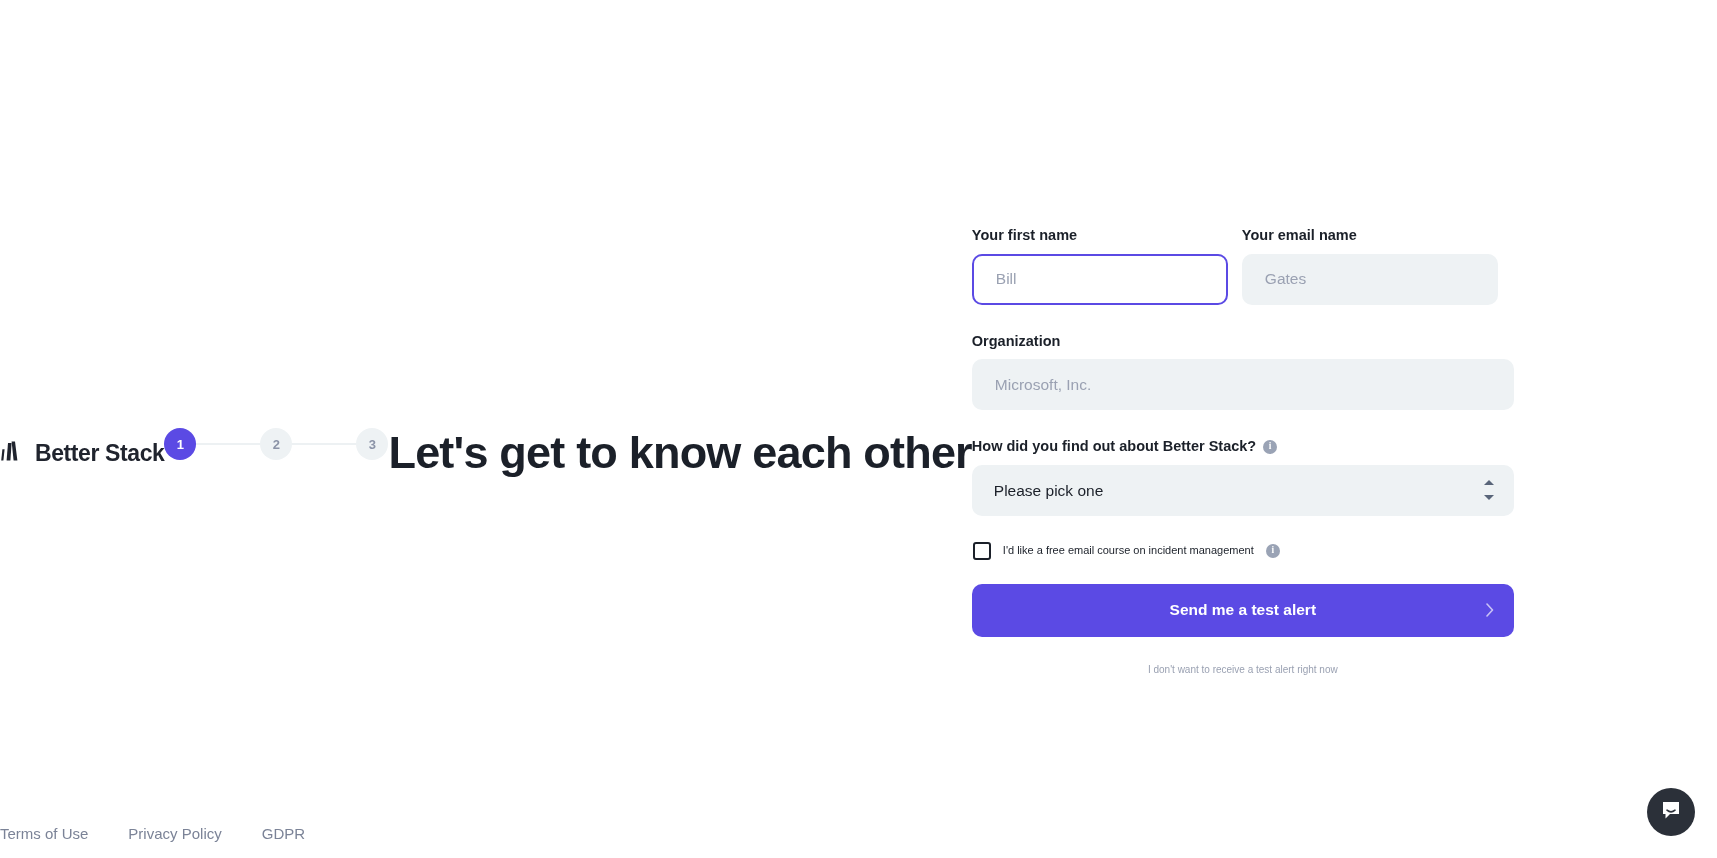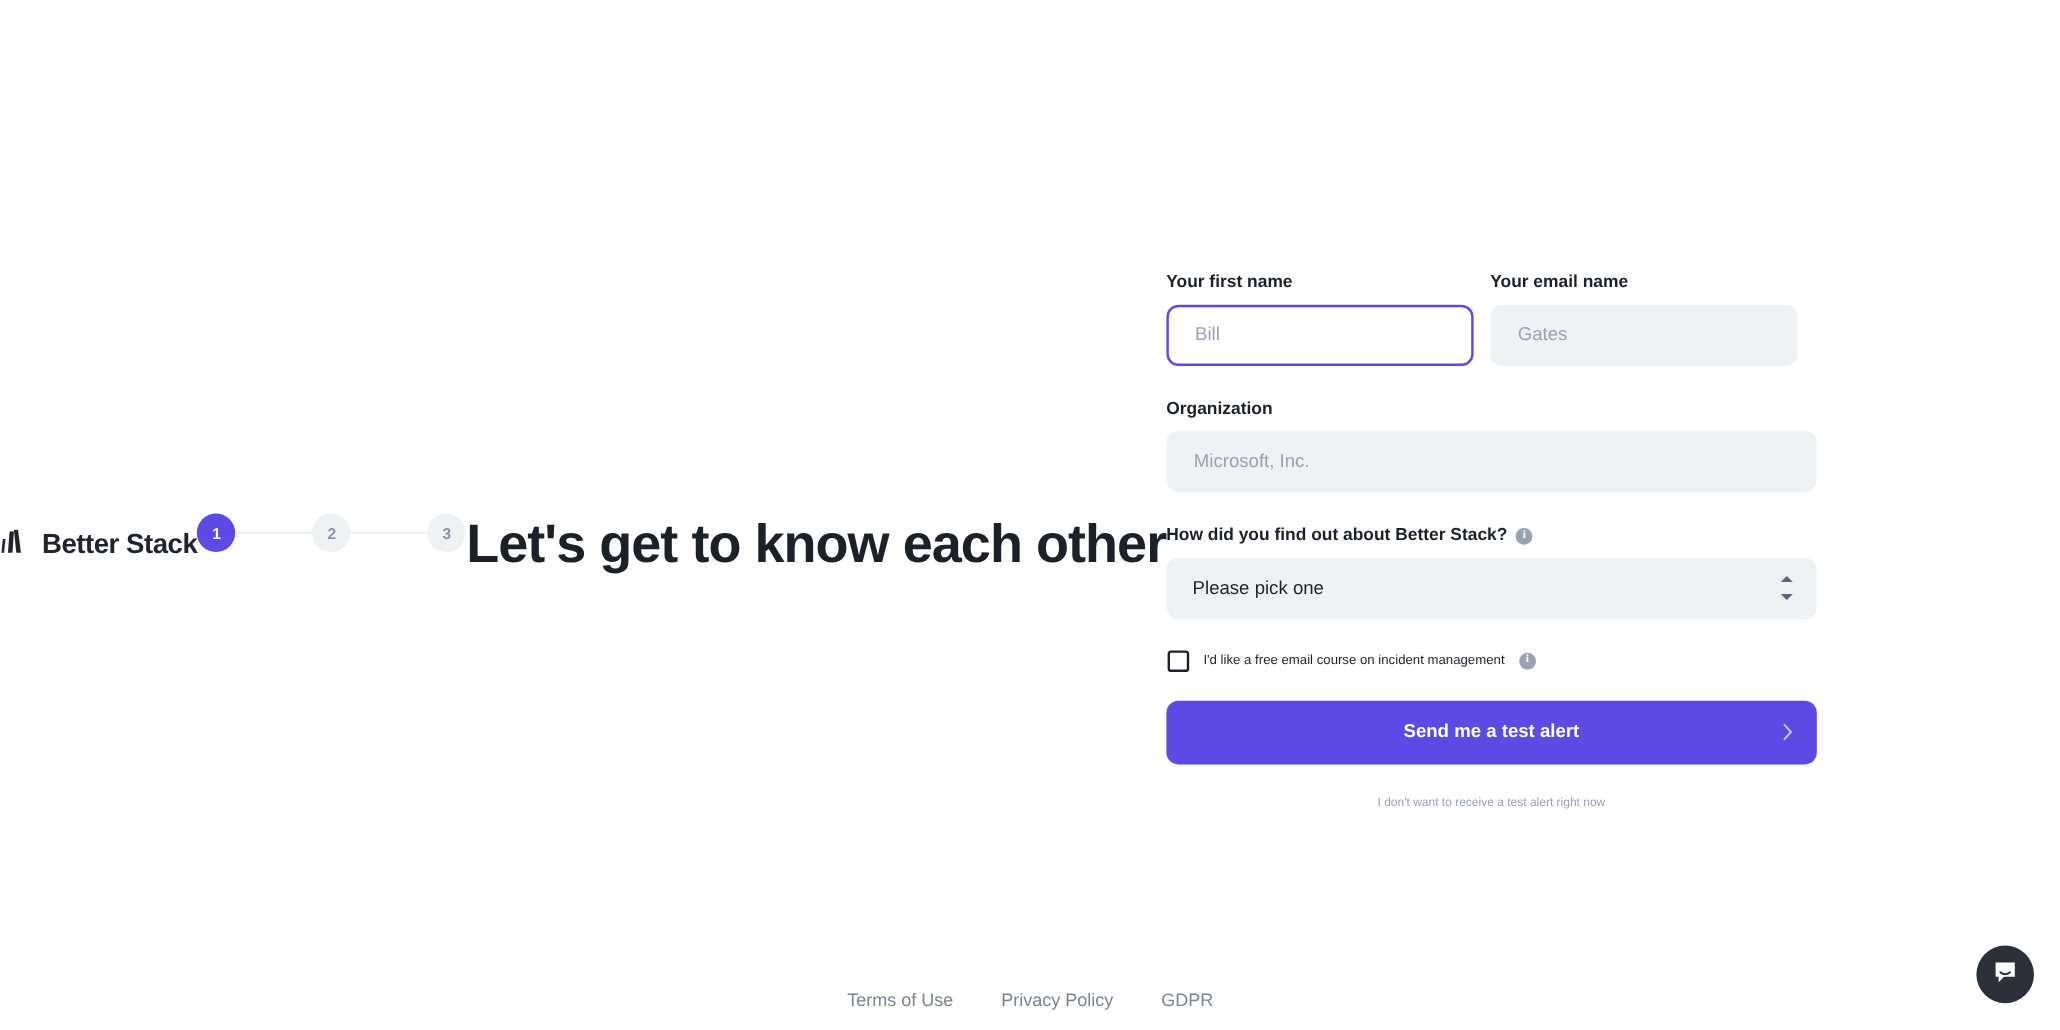--- a/index.html
+++ b/index.html
@@ -242,21 +242,21 @@
     width: 542px;
   }
 
   
   .footer {
     position: absolute;
     left: 0;
     right: 0;
     bottom: 16px;
     display: flex;
-    justify-content: center;
+    justify-content: flex-start;
     gap: 40px;
   }
   .footer a {
     font-size: 15px;
     color: #7b8397;
     text-decoration: none;
   }
 
   
   .launcher {

